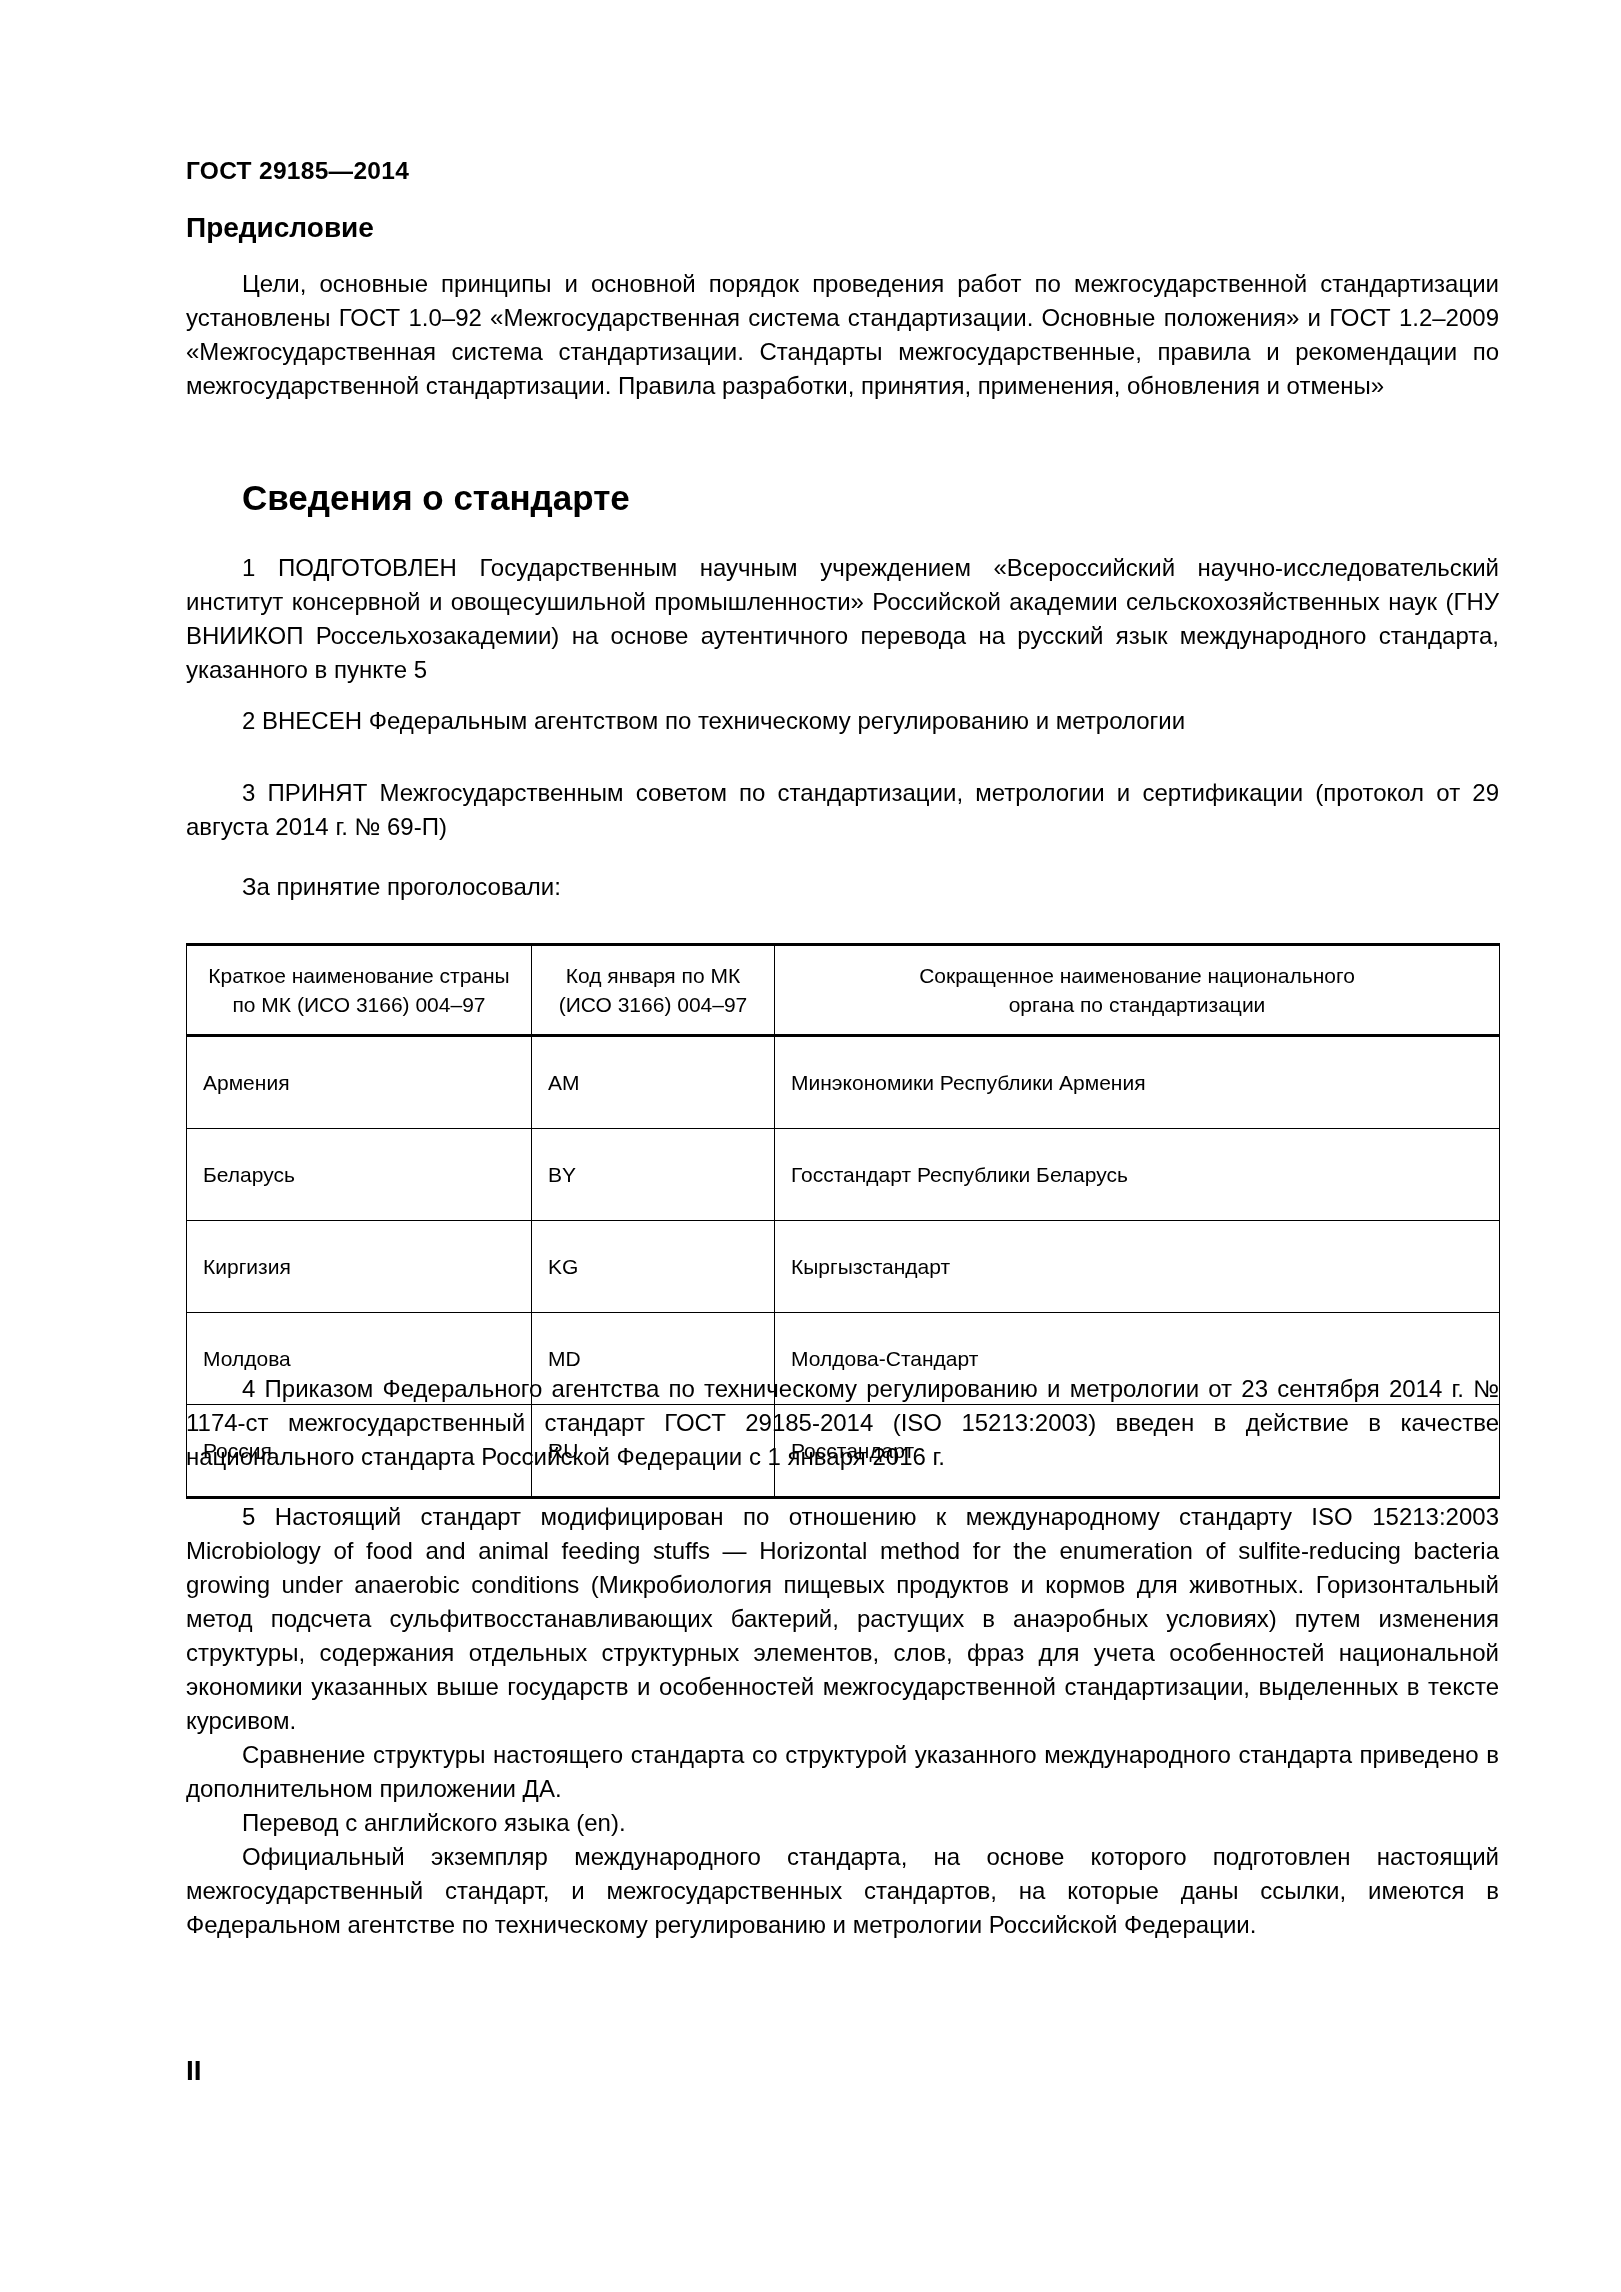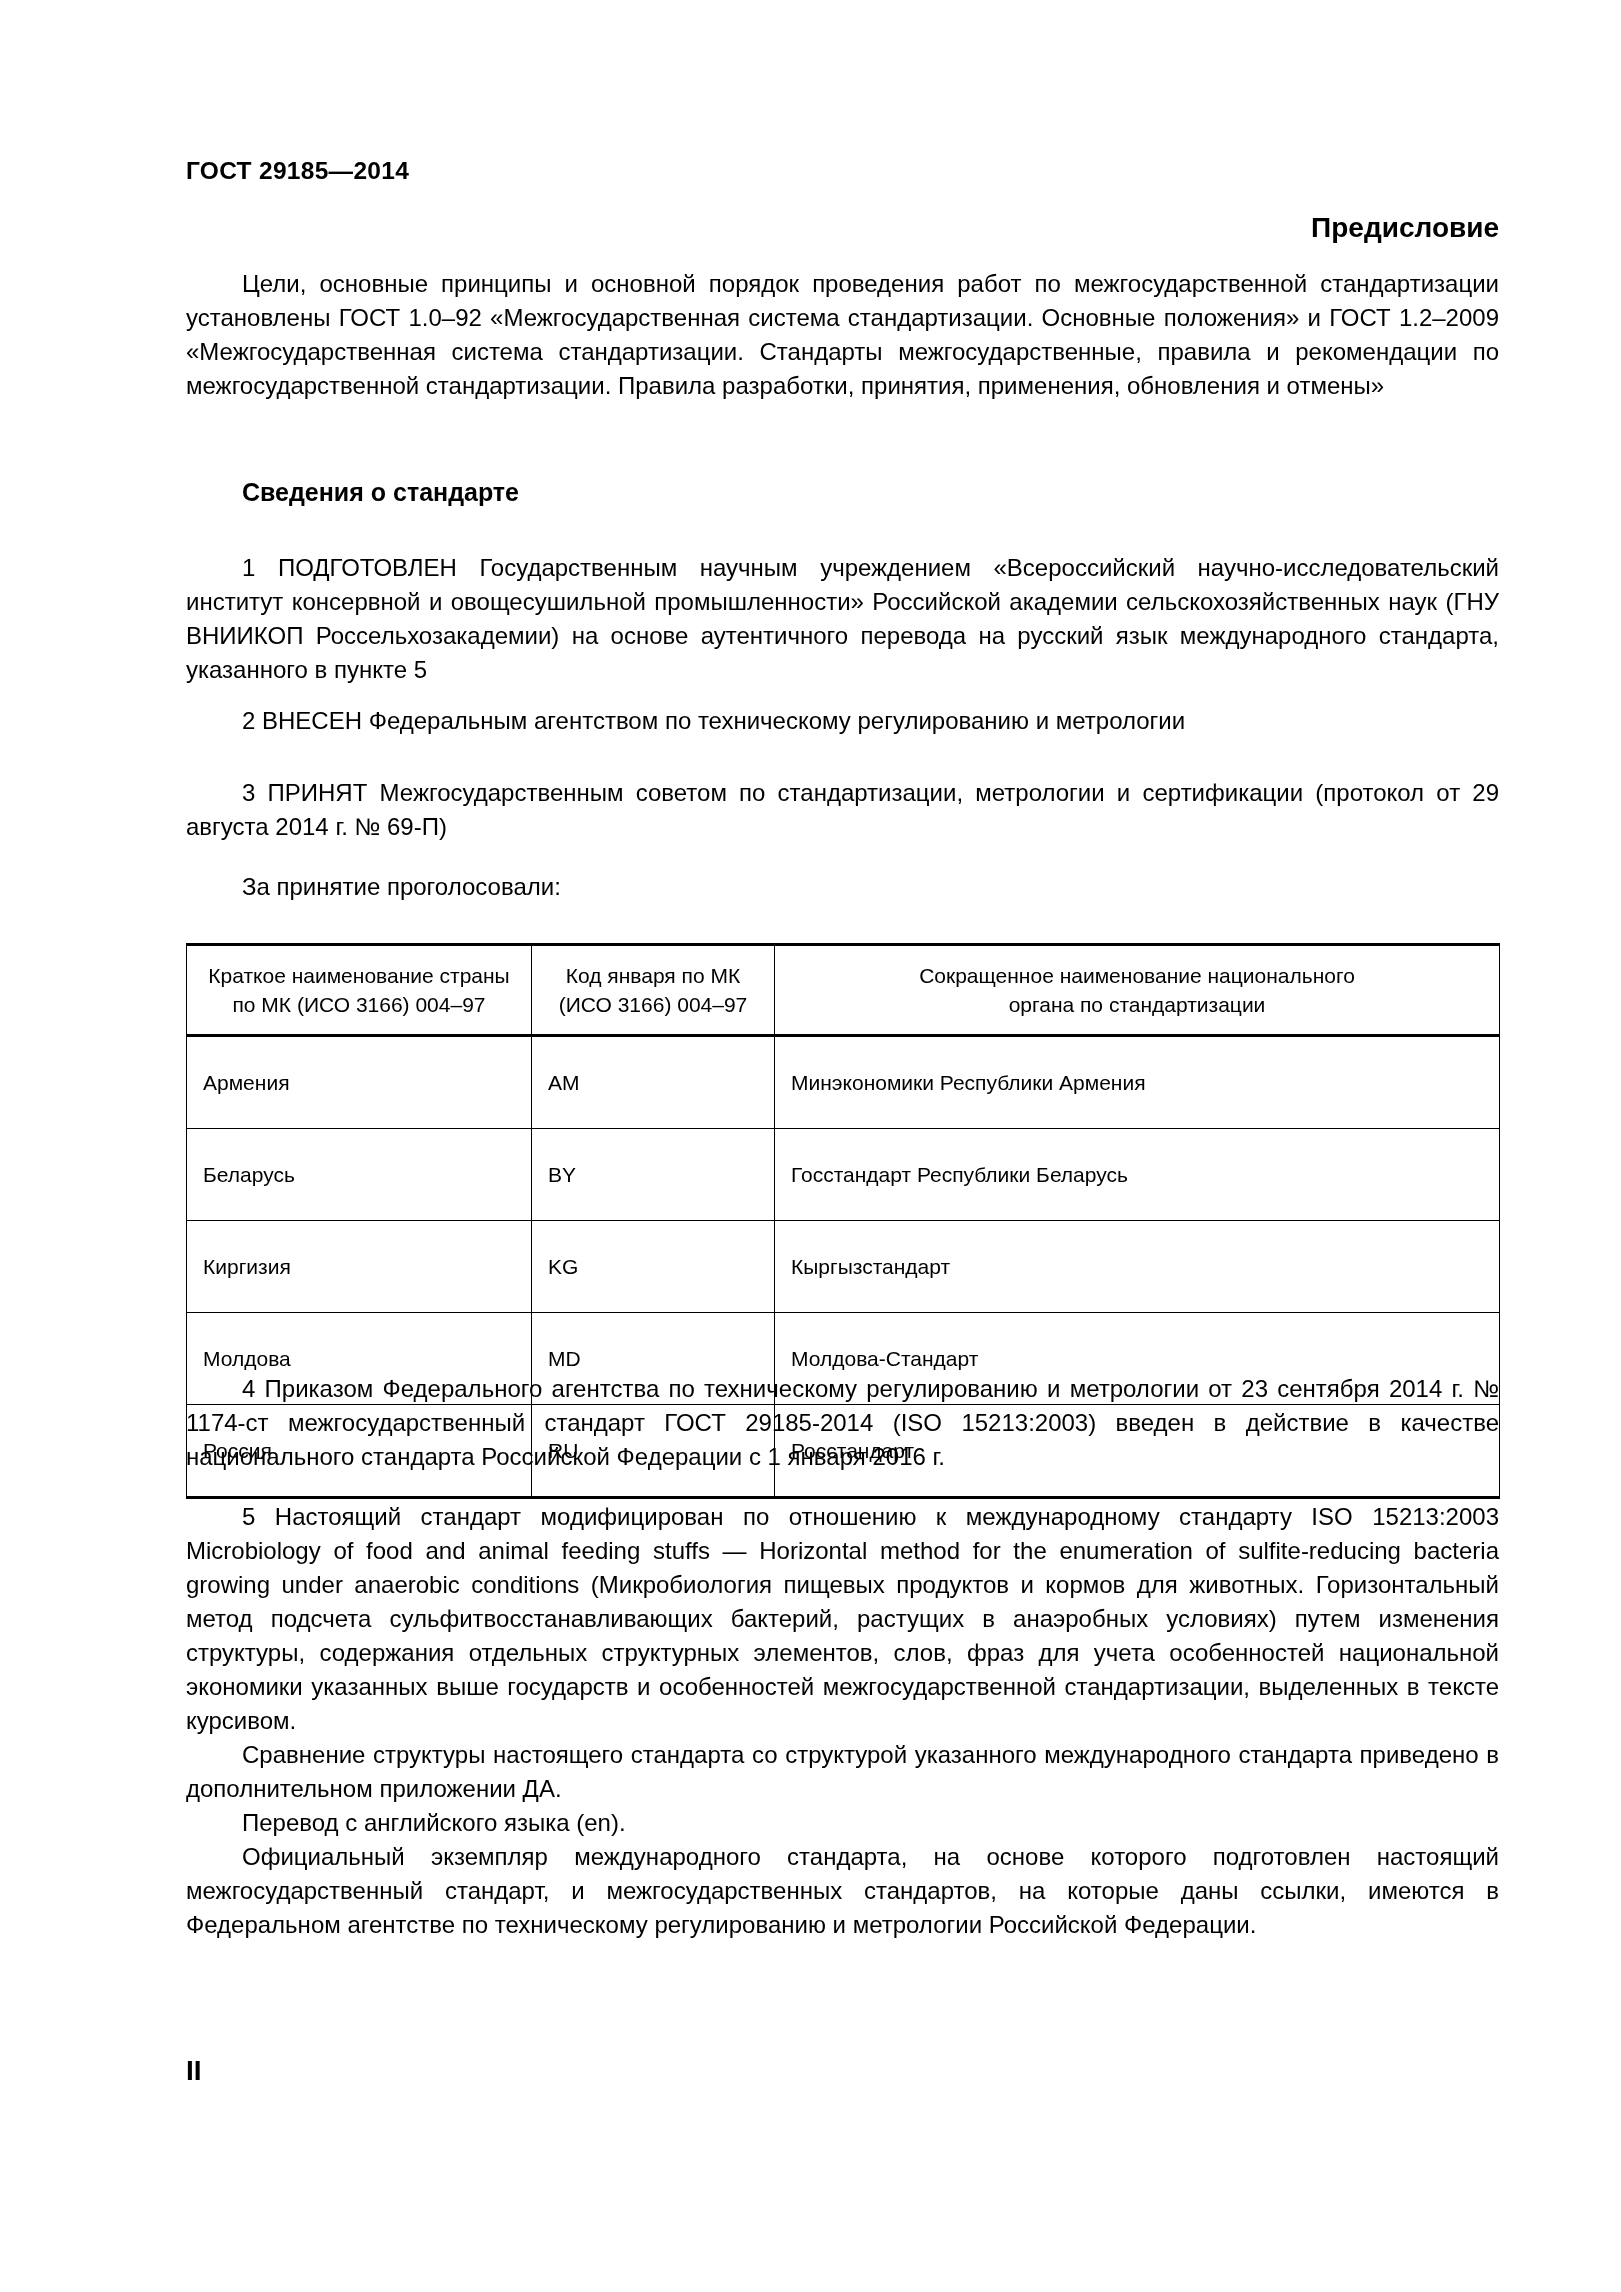--- a/index.html
+++ b/index.html
@@ -29,26 +29,26 @@
     font-size: 24.5px;
     font-weight: bold;
     letter-spacing: 0.3px;
     white-space: nowrap;
   }
   .doc-title {
     position: absolute;
     left: 186px;
     top: 212px;
     width: 1313px;
-    text-align: right;
+    text-align: left;
     font-size: 28px;
     font-weight: bold;
   }
   .section-heading {
-    font-size: 25px;
+    font-size: 35px;
     font-weight: bold;
     margin: 0 0 0 56px;
   }
   p.para {
     margin: 0;
     font-size: 24px;
     line-height: 34px;
     text-align: justify;
     text-justify: inter-word;
     hyphens: manual;

